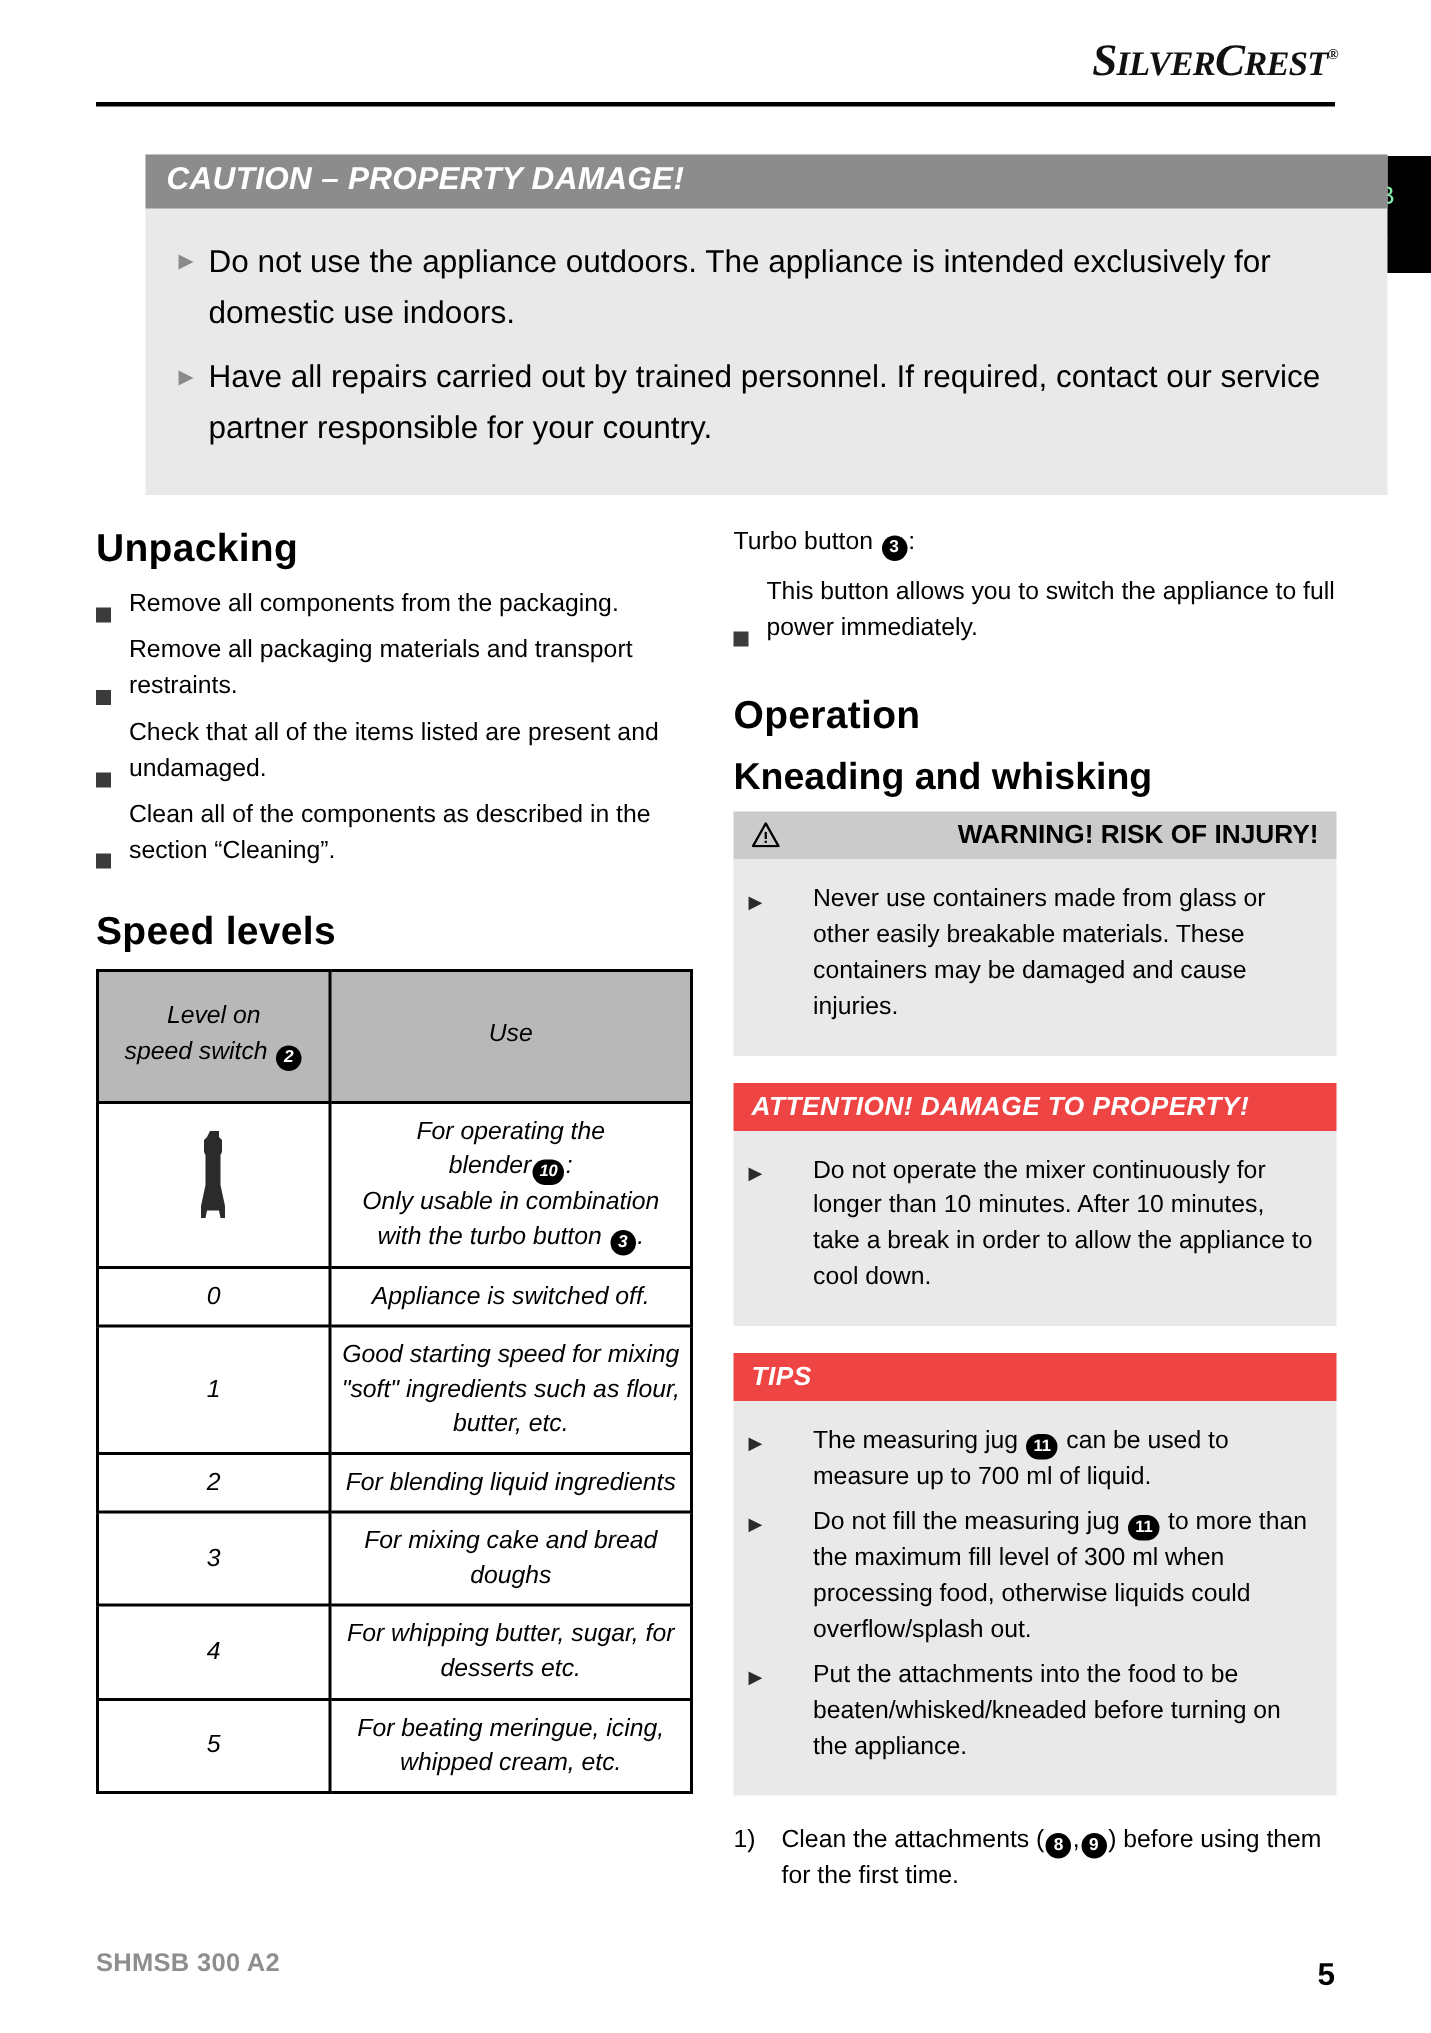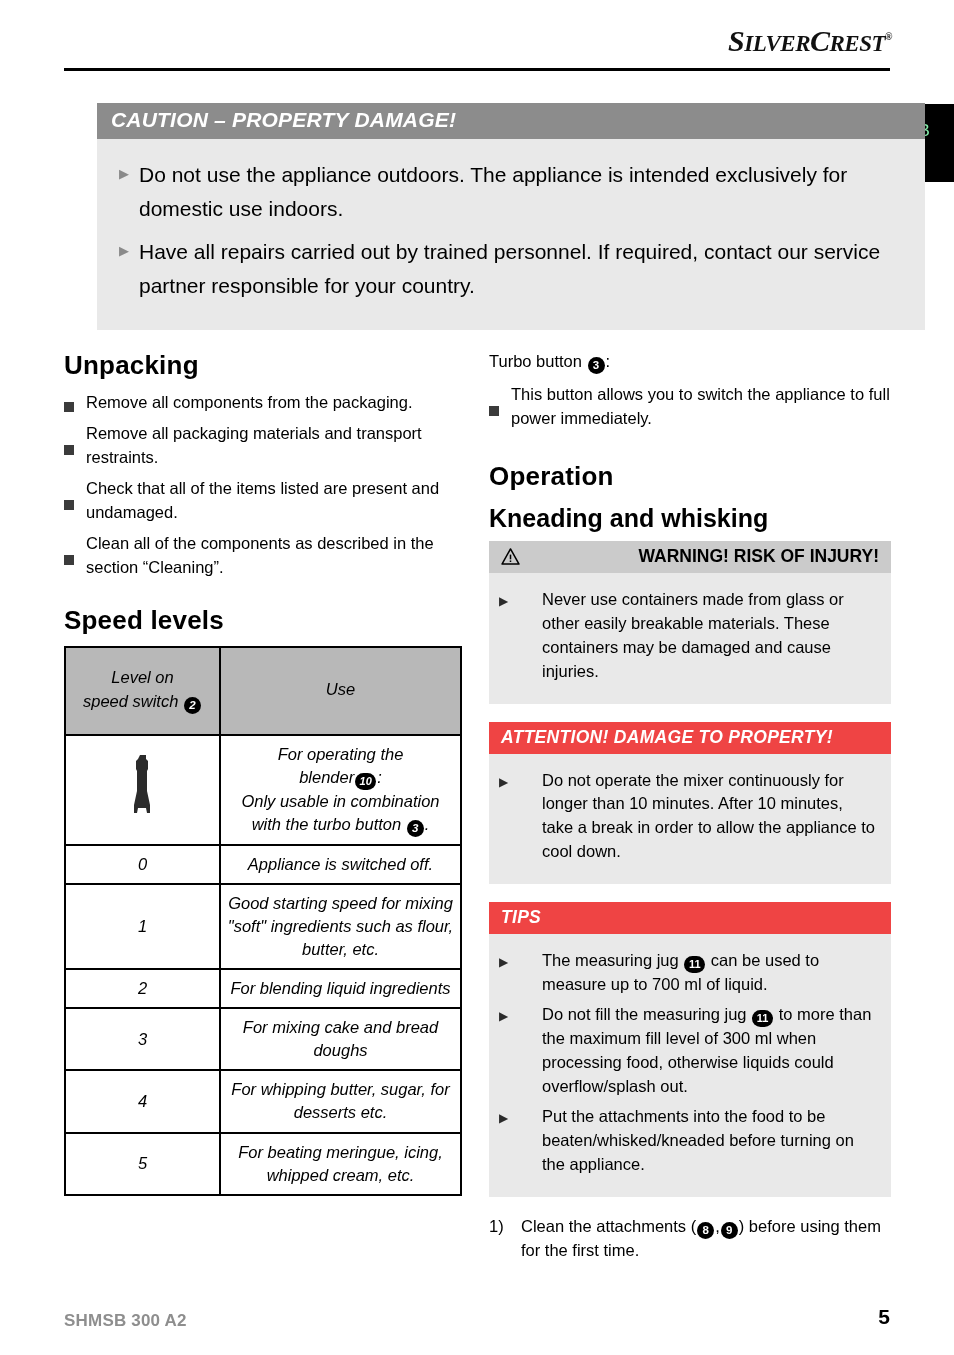--- a/index.html
+++ b/index.html
@@ -124,21 +124,21 @@
   }
   h3.subsect {
     font-size: 25px;
     font-weight: bold;
     margin: 12px 0 8px 0;
   }
 
   
   .sq-item {
     display: flex;
-    align-items: center;
+    align-items: flex-end;
     margin: 0 0 7px 0;
   }
   .sq-mark {
     flex: 0 0 auto;
     width: 22px;
     padding-top: 8px;
   }
   .sq-mark i {
     display: block;
     width: 10px;
@@ -253,21 +253,21 @@
     font-size: 11px;
   }
 
   
   .tri { width: 19px; height: 17px; display: block; }
 
   
   .footer-code {
     position: absolute;
     left: 64px;
-    bottom: 24px;
+    bottom: 36px;
     font-size: 17px;
     font-weight: bold;
     color: #8e8e8e;
     letter-spacing: 0.2px;
   }
   .footer-page {
     position: absolute;
     right: 64px;
     bottom: 26px;
     font-size: 21px;

